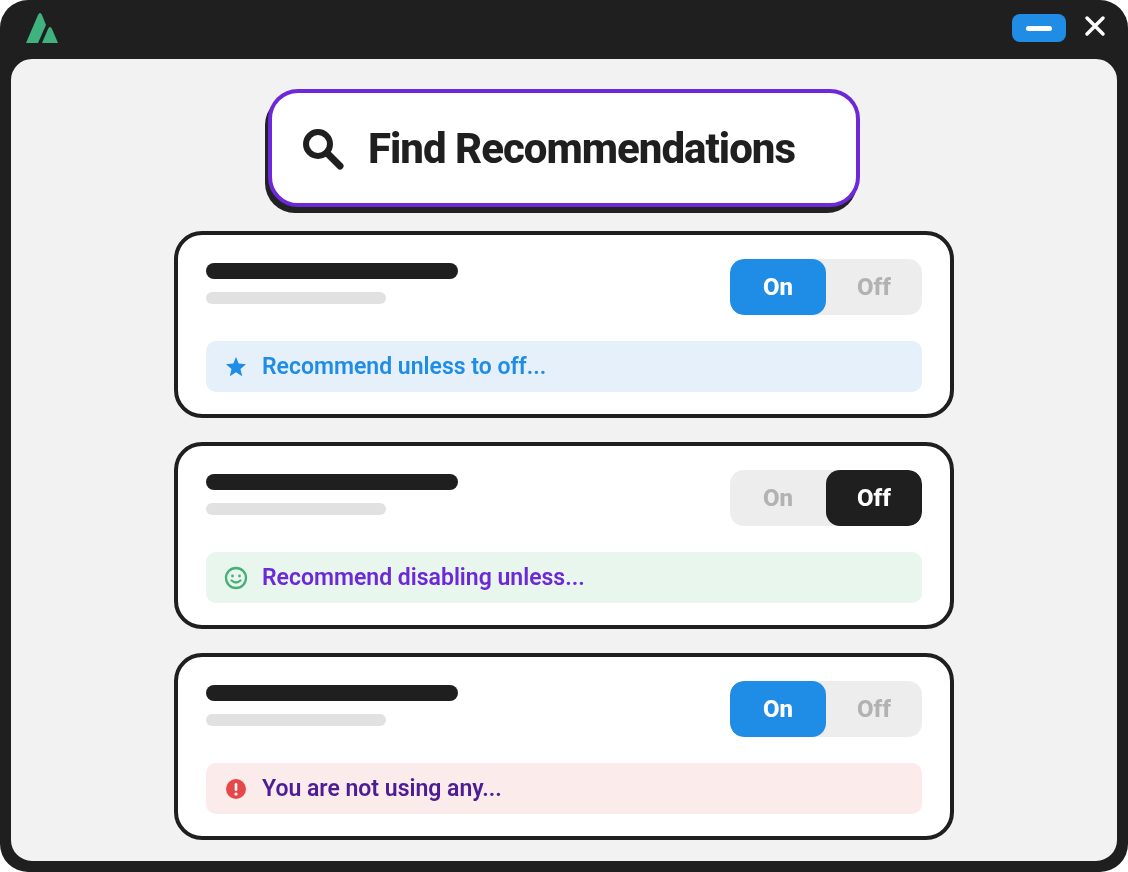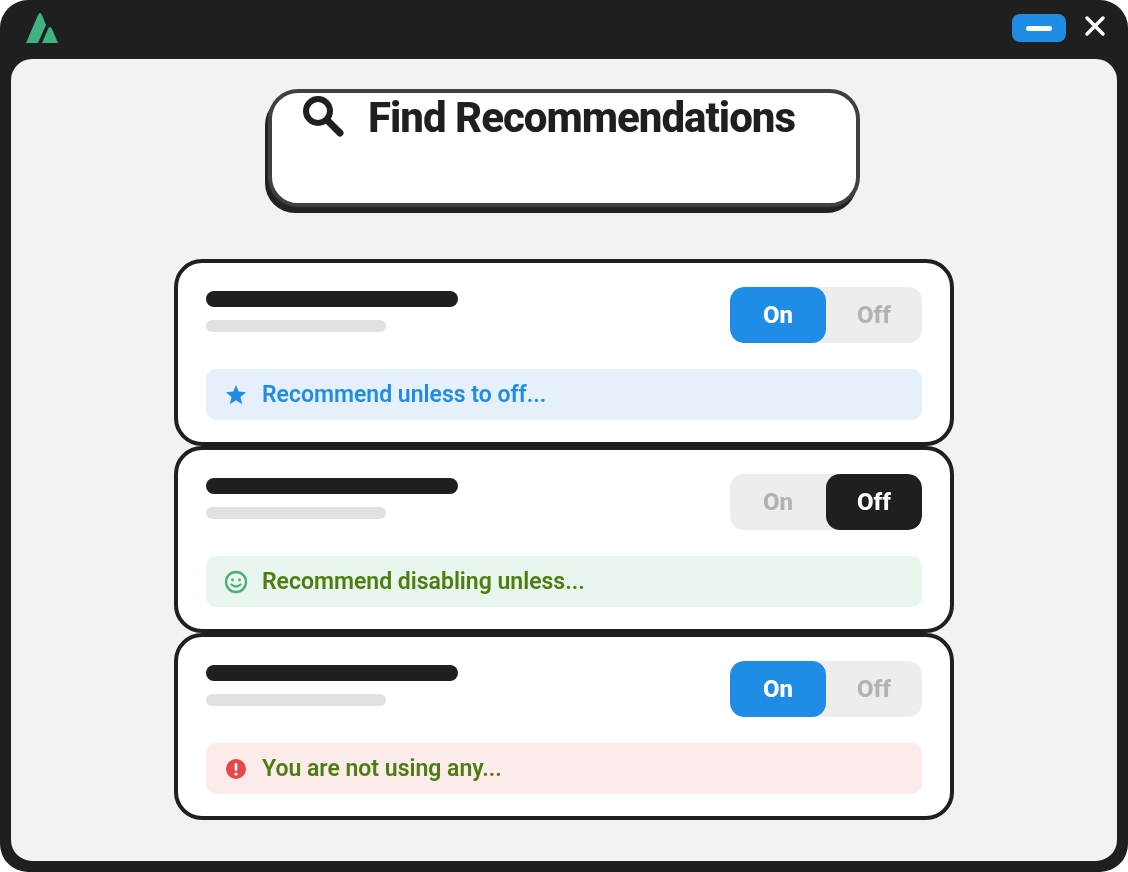--- a/index.html
+++ b/index.html
@@ -65,40 +65,42 @@
     padding-top: 30px;
     display: flex;
     flex-direction: column;
     align-items: center;
   }
 
   .search-bar {
     width: 592px;
     height: 118px;
     background: #fff;
-    border: 4px solid #404040;
+    border: 4px solid #6d28d9;
     border-radius: 30px;
     display: flex;
+    align-items: center;
     padding: 0 28px;
     gap: 24px;
     position: relative;
     box-shadow: -3px 6px 0 0 #222;
   }
   .search-icon svg { display: block; }
   .search-text {
     font-size: 42px;
     font-weight: 800;
     color: #1f1f1f;
     letter-spacing: -1px;
   }
 
   .cards {
-    margin-top: 52px;
+    margin-top: 24px;
     display: flex;
     flex-direction: column;
+    gap: 24px;
     width: 780px;
   }
 
   .card {
     background: #fff;
     border: 4px solid #1f1f1f;
     border-radius: 28px;
     padding: 24px 28px 22px 28px;
   }
   .card-header-row {
@@ -154,22 +156,22 @@
     margin-top: 26px;
     border-radius: 10px;
     padding: 12px 18px;
     display: flex;
     align-items: center;
     gap: 14px;
     font-size: 23px;
     font-weight: 600;
   }
   .rec-banner.blue { background: #e5f0fb; color: #1f8ce6; }
-  .rec-banner.green { background: #e8f6ee; color: #4d7c0f; }
-  .rec-banner.red  { background: #fbebeb; color: #4d7c0f; }
+  .rec-banner.green { background: #e8f6ee; color: #6d28d9; }
+  .rec-banner.red  { background: #fbebeb; color: #4c1d95; }
 
   .rec-icon { display: flex; align-items: center; justify-content: center; }
   .rec-icon svg { display: block; }
 </style>
 </head>
 <body>
 
 <div class="outer-frame">
 
   <div class="titlebar">

